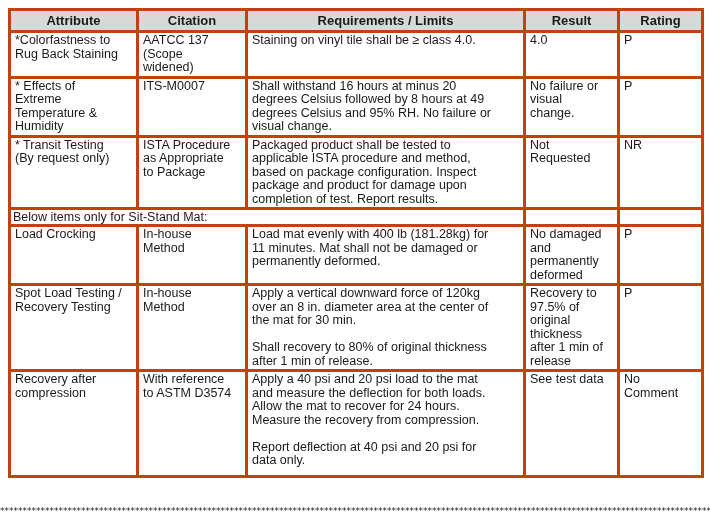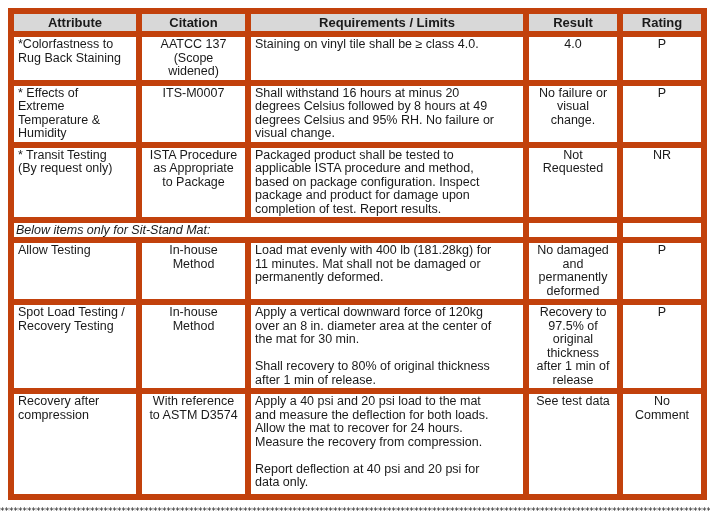--- a/index.html
+++ b/index.html
@@ -18,41 +18,40 @@
   table.doc-table {
     position: absolute;
     left: 8px;
     top: 8px;
     width: 693px;
     border-collapse: collapse;
     table-layout: fixed;
     border: 2px solid #000;
   }
   .doc-table th, .doc-table td {
-    border: 6px solid #c2410c;
+    border: 3px solid #c2410c;
     vertical-align: top;
     padding: 1px 4px;
     font-size: 12.5px;
     line-height: 13.5px;
     white-space: pre-line;
     overflow: hidden;
   }
   .doc-table th {
     background: #d8d8d8;
     font-size: 13px;
     font-weight: bold;
     text-align: center;
     vertical-align: middle;
     padding: 1px 2px;
     line-height: 15px;
     border-bottom: 2px solid #000;
   }
-  .doc-table td.c { text-align: center; }
+  .doc-table td.c { }
   .doc-table td.section-cell {
-    font-style: italic;
     padding: 0 2px;
     line-height: 14px;
   }
   .stars {
     position: absolute;
     left: 0;
     top: 505px;
     width: 710px;
     height: 12px;
     overflow: hidden;
@@ -127,21 +126,21 @@
       <td class="c">NR</td>
     </tr>
 
     <tr style="height:15px">
       <td colspan="3" class="section-cell">Below items only for Sit-Stand Mat:</td>
       <td></td>
       <td></td>
     </tr>
 
     <tr style="height:57px">
-      <td>Allow Testing</td>
+      <td>Load Crocking</td>
       <td class="c">In-house
 Method</td>
       <td>Load mat evenly with 400 lb (181.28kg) for
 11 minutes. Mat shall not be damaged or
 permanently deformed.</td>
       <td class="c">No damaged
 and
 permanently
 deformed</td>
       <td class="c">P</td>

